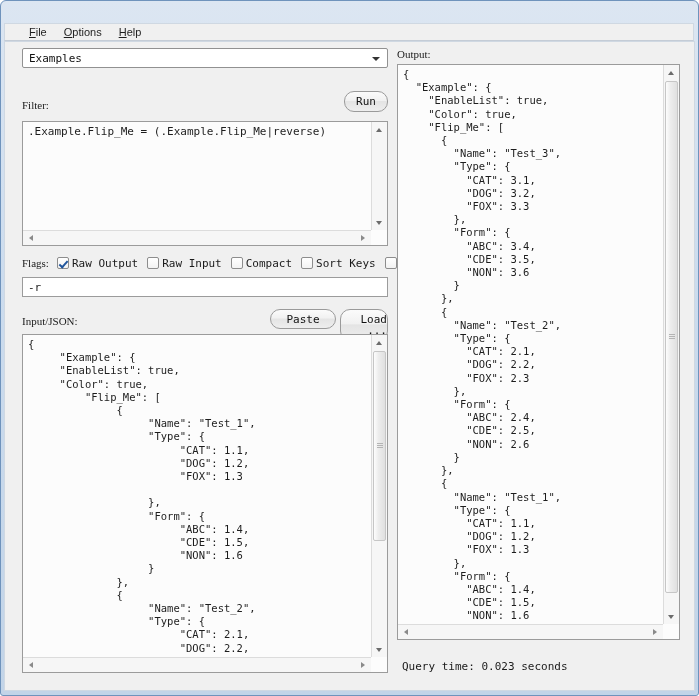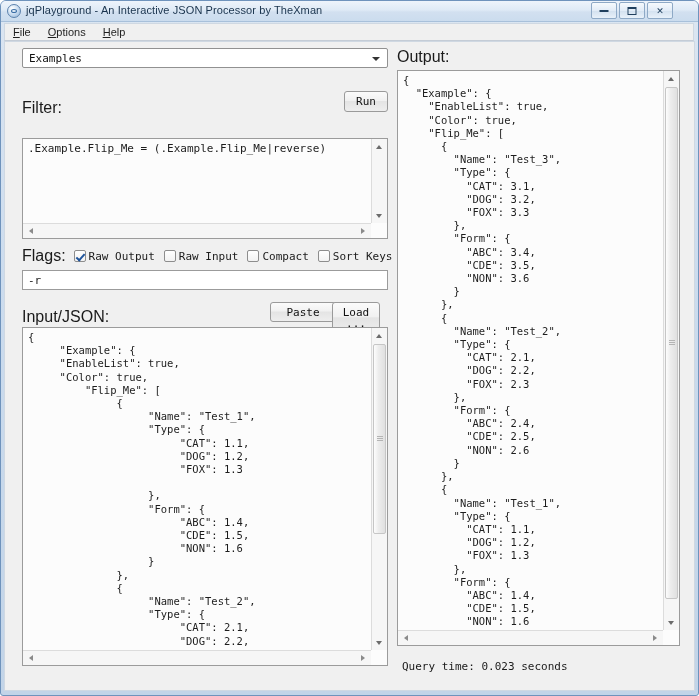--- a/index.html
+++ b/index.html
@@ -98,21 +98,21 @@
     position: absolute;
     left: 3px; top: 22px;
     right: 4px;
     height: 18px;
     background: #f0f0f0;
     border: 1px solid #cfd8e2;
     border-bottom: 1px solid #c4ccd6;
     box-sizing: border-box;
     display: flex;
     align-items: center;
-    padding-left: 8px;
+    padding-left: 24px;
   }
   .menu-item {
     font-size: 11px;
     color: #1f1f1f;
     margin-right: 17px;
     cursor: default;
     white-space: nowrap;
   }
   .menu-item .acc { text-decoration: underline; }
 
@@ -153,29 +153,29 @@
   .combo .arrow {
     position: absolute;
     right: 7px; top: 8px;
     width: 0; height: 0;
     border-left: 4px solid transparent;
     border-right: 4px solid transparent;
     border-top: 4px solid #333;
   }
 
   .row-label {
-    font-family: Liberation Sans, sans-serif;
-    font-size: 16px;
+    font-family: Liberation Serif, serif;
+    font-size: 11px;
     color: #1a1a1a;
   }
 
   .btn {
     box-sizing: border-box;
     border: 1px solid #9a9a9a;
-    border-radius: 3px;
+    border-radius: 10px;
     background: linear-gradient(to bottom, #fbfbfb 0%, #f1f1f1 45%, #e4e4e4 50%, #eeeeee 100%);
     font-family: "DejaVu Sans Mono", monospace;
     font-size: 11px;
     color: #111;
     text-align: center;
     cursor: default;
     line-height: 1;
     display: flex;
     align-items: center;
     justify-content: center;
@@ -328,34 +328,20 @@
     font-family: "DejaVu Sans Mono", monospace;
     font-size: 11px;
     color: #1a1a1a;
   }
 </style>
 </head>
 <body>
 
 <div id="window">
 
-  <div id="titlebar">
-    <div id="app-icon"></div>
-    <div id="title-text">jqPlayground - An Interactive JSON Processor  by TheXman</div>
-
-    <div class="winbtn" id="btn-min">
-      <span class="glyph"></span>
-    </div>
-    <div class="winbtn" id="btn-max">
-      <span class="glyph"></span>
-    </div>
-    <div class="winbtn" id="btn-close">
-      <span class="glyph">✕</span>
-    </div>
-  </div>
 
   <div id="menubar">
     <div class="menu-item"><span class="acc">F</span><span>ile</span></div>
     <div class="menu-item"><span class="acc">O</span><span>ptions</span></div>
     <div class="menu-item"><span class="acc">H</span><span>elp</span></div>
   </div>
 
   <div id="client">
 
     <div id="left-pane">
@@ -363,21 +349,21 @@
       <div class="combo">
         <div class="combo-text">Examples</div>
         <div class="arrow"></div>
       </div>
 
       <div style="position:relative; height:28px; margin-top:23px;">
         <div class="row-label" style="position:absolute; left:0; top:8px;">Filter:</div>
         <div class="btn" style="position:absolute; right:0; top:0; width:44px; height:21px;">Run</div>
       </div>
 
-      <div class="textarea-box" style="width:366px; height:101px; margin-top:19px;padding-left:35px;">
+      <div class="textarea-box" style="width:366px; height:125px; margin-top:2px;padding-left:35px;">
         <pre class="code" style="font-size:11px;">.Example.Flip_Me = (.Example.Flip_Me|reverse)</pre>
         <div class="vscroll" style="bottom:15px;">
           <div class="arrow-up"></div>
           <div class="arrow-dn"></div>
         </div>
         <div class="hscroll" style="right:16px;">
           <div class="arrow-lt"></div>
           <div class="arrow-rt"></div>
         </div>
       </div>
@@ -405,21 +391,21 @@
           <span class="chk"></span>
           <span class="chk-label">Slurp</span>
         </div>
       </div>
 
       <div class="textinput" style="width:366px; height:20px; margin-top:6px;">-r</div>
 
       <div style="position:relative; height:24px; margin-top:12px;">
         <div class="row-label" style="position:absolute; left:0; top:6px;">Input/JSON:</div>
         <div class="btn" style="position:absolute; right:52px; top:0; width:66px; height:20px;text-align:center;">Paste</div>
-        <div class="btn" style="position:absolute; right:8px; top:0; width:48px; height:32px;">Load ...</div>
+        <div class="btn" style="position:absolute; right:0; top:0; width:48px; height:32px;text-align:right;">Load ...</div>
       </div>
 
       <div class="textarea-box" style="width:366px; height:339px; margin-top:1px;">
         <pre class="code">{
      "Example": {
      "EnableList": true,
      "Color": true,
          "Flip_Me": [
               {
                    "Name": "Test_1",

